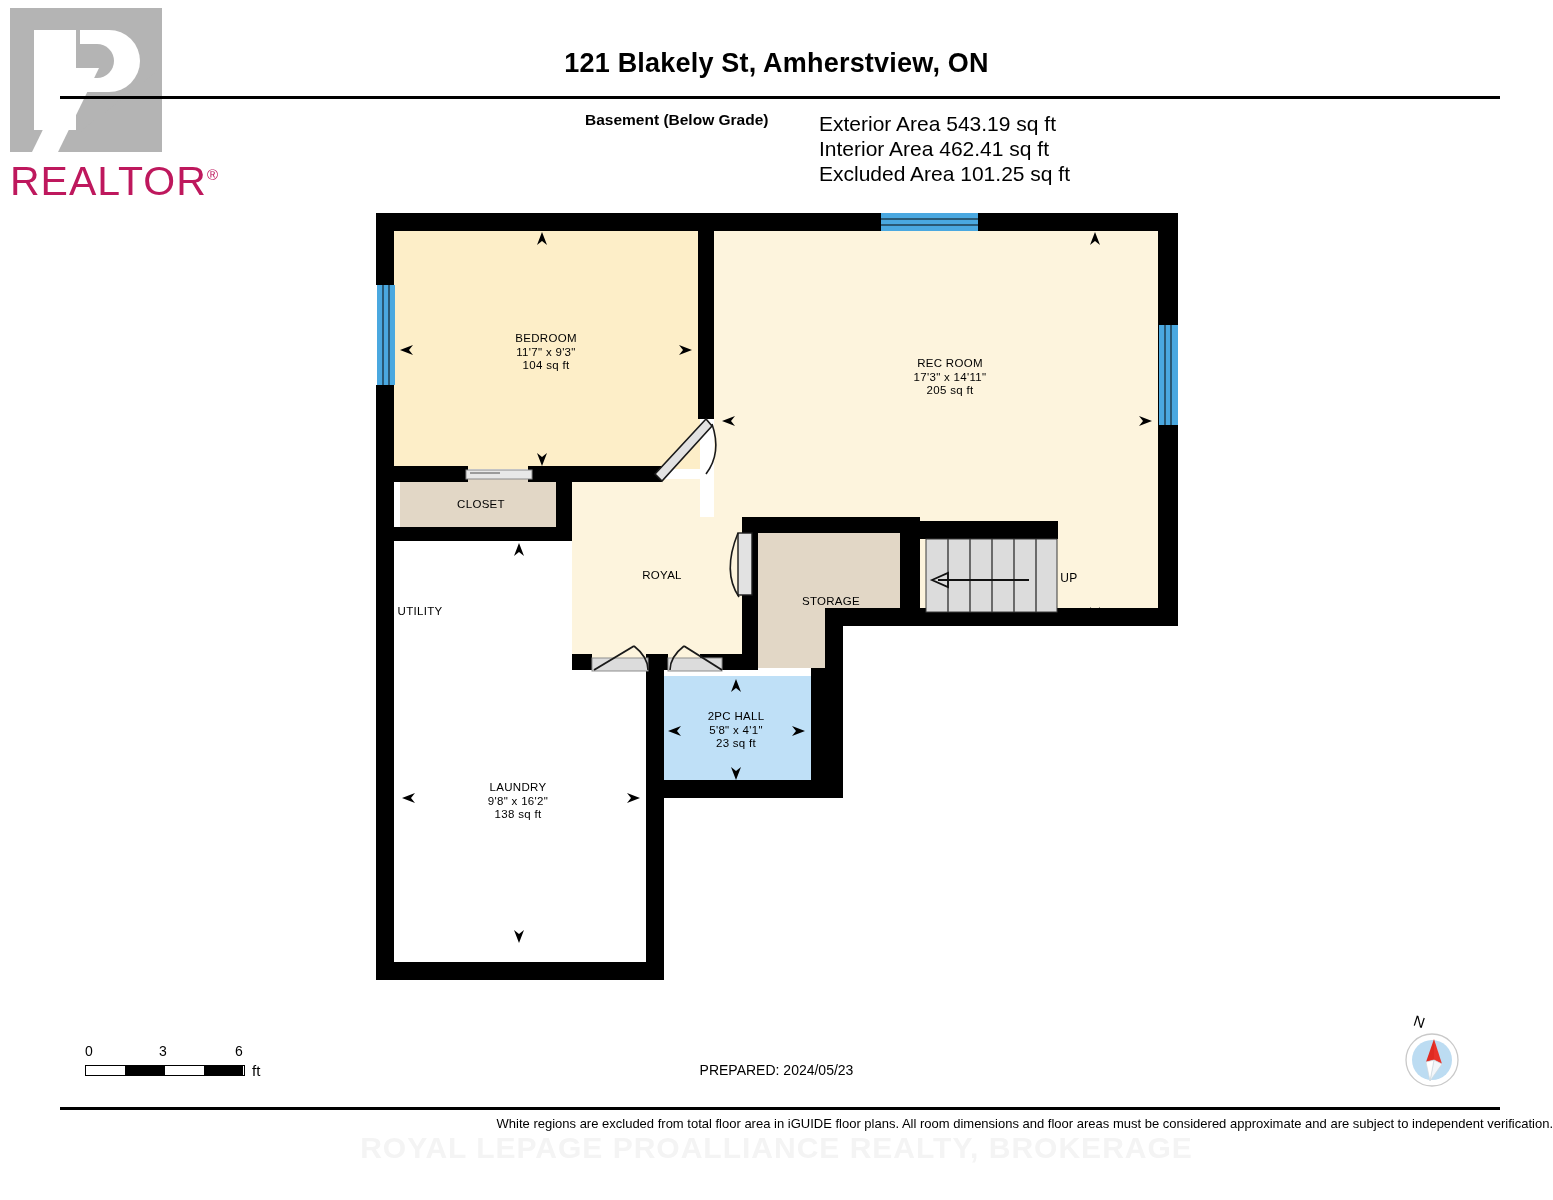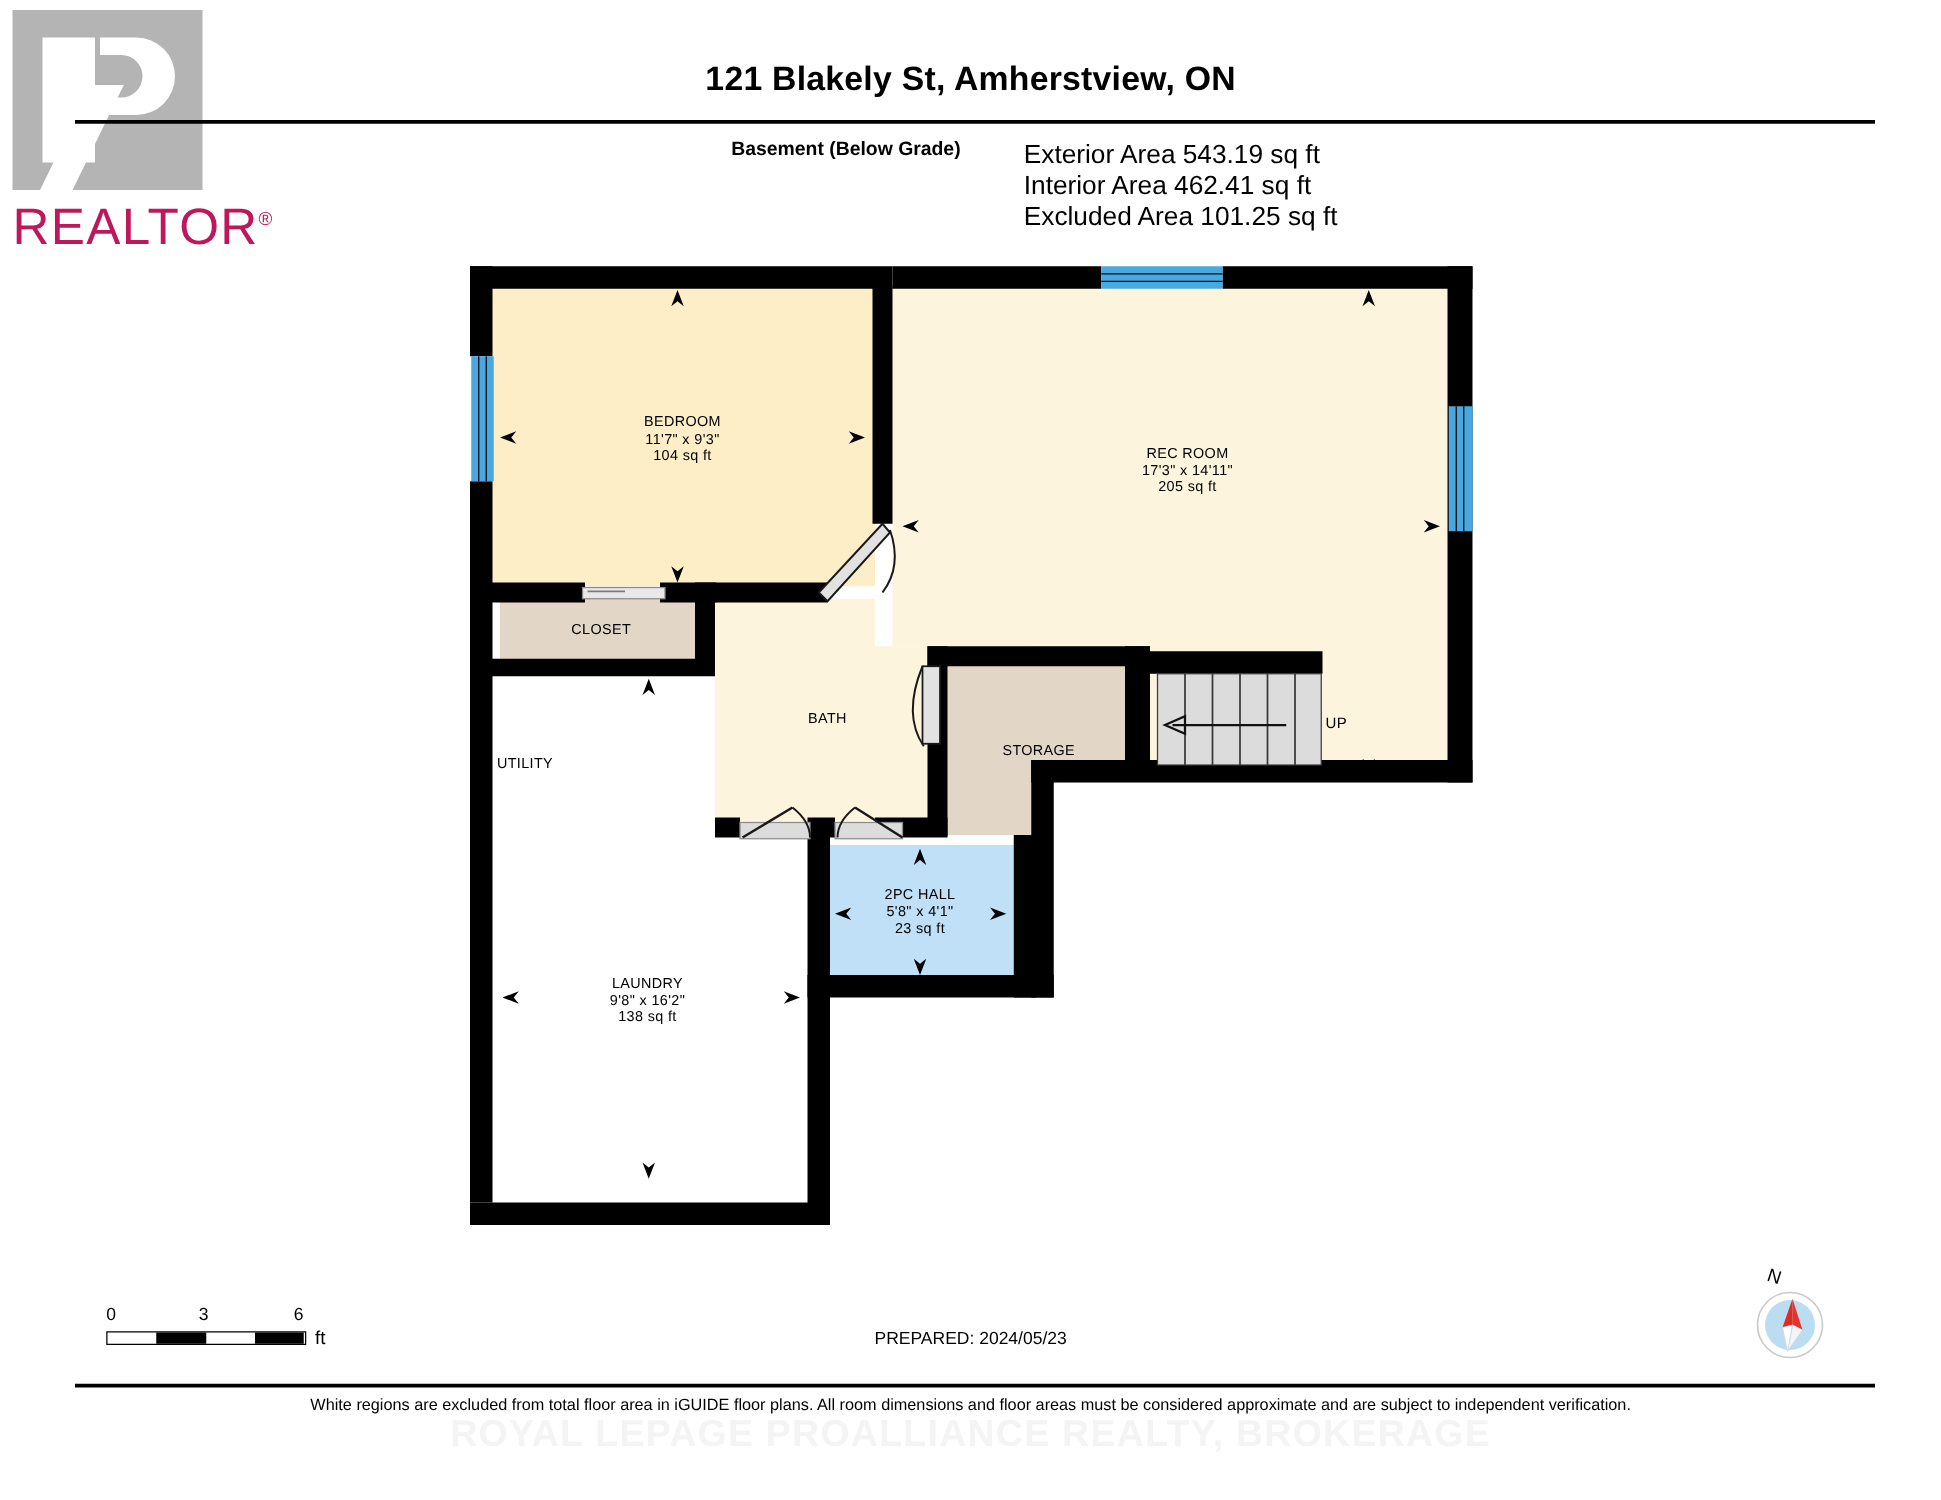--- a/index.html
+++ b/index.html
@@ -42,21 +42,21 @@
   
   #scale-wrap{position:absolute;left:85px;top:1043px;width:200px;}
   #scale-nums{position:relative;height:18px;font-size:14px;}
   #scale-nums span{position:absolute;top:0;}
   #scale-bar{position:absolute;left:85px;top:1065px;width:160px;height:11px;border:1.5px solid #000;
      box-sizing:border-box;background:#fff;}
   #scale-bar i{position:absolute;top:0;height:100%;background:#000;display:block;}
   #scale-unit{position:absolute;left:252px;top:1062px;font-size:15px;}
   #prepared{position:absolute;left:0;top:1062px;width:1553px;text-align:center;font-size:14px;}
   #footer-rule{position:absolute;left:60px;top:1107px;width:1440px;height:3px;background:#000;}
-  #disclaimer{position:absolute;left:0;top:1116px;width:1553px;text-align:center;font-size:13px;}
+  #disclaimer{position:absolute;left:0;top:1116px;width:1553px;text-align:right;font-size:13px;}
   #watermark{position:absolute;left:0;top:1131px;width:1553px;text-align:center;
      font-size:30px;font-weight:bold;color:#f4f4f4;letter-spacing:1px;}
 
   
   #compass{position:absolute;left:1404px;top:1032px;width:56px;height:56px;}
   #compass-n{position:absolute;left:1414px;top:1013px;font-size:15px;
      transform:rotate(18deg);}
 </style>
 </head>
 <body>
@@ -224,21 +224,21 @@
   <span class="nm">REC ROOM</span>
   <span class="dm">17'3" x 14'11"</span>
   <span class="sq">205 sq ft</span>
 </div>
 
 <div class="rlabel" style="left:401px;top:498px;width:160px;">
   <span class="nm">CLOSET</span>
 </div>
 
 <div class="rlabel" style="left:612px;top:569px;width:100px;">
-  <span class="nm">BATH</span>
+  <span class="nm">ROYAL</span>
 </div>
 
 <div class="rlabel" style="left:781px;top:568px;width:100px;margin-top:27px;">
   <span class="nm">STORAGE</span>
 </div>
 
 <div class="rlabel" style="left:370px;top:605px;width:100px;">
   <span class="nm">UTILITY</span>
 </div>
 

